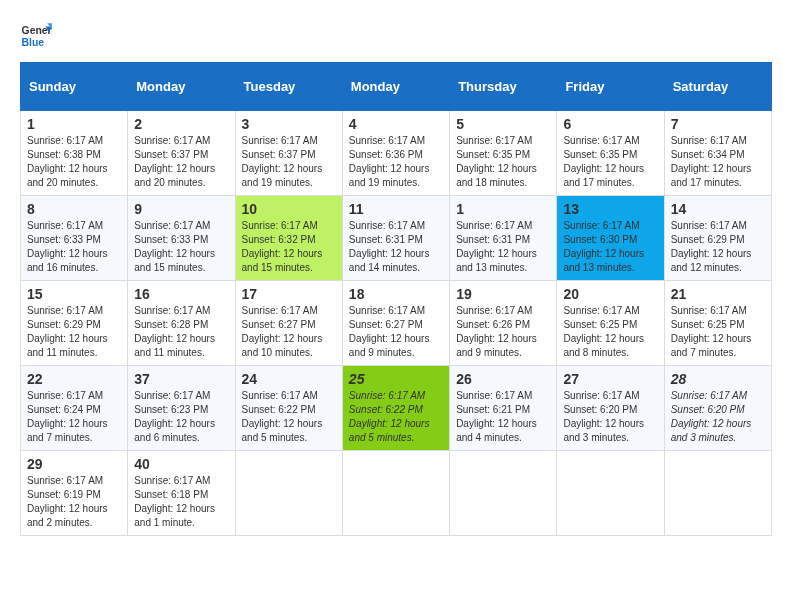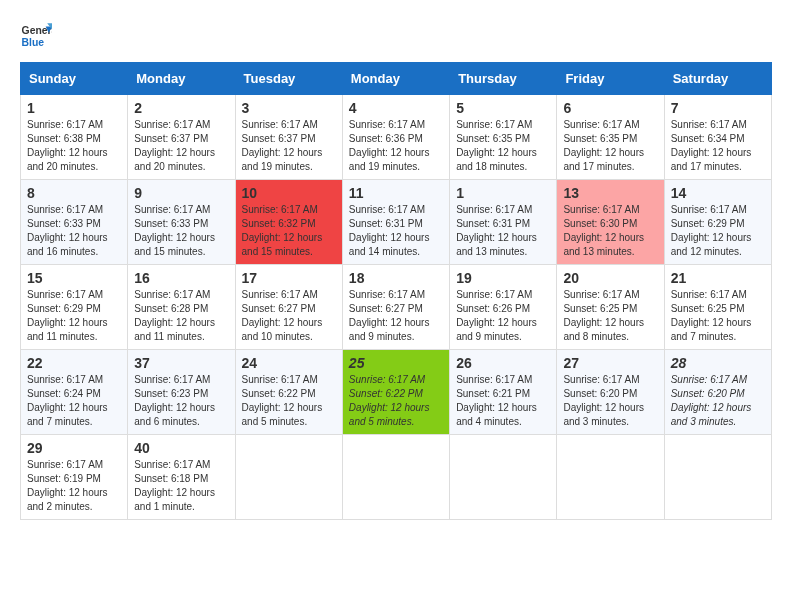--- a/index.html
+++ b/index.html
@@ -39,21 +39,21 @@
     }
     .calendar {
       width: 100%;
       border-collapse: collapse;
       font-size: 11px;
     }
     .calendar th {
       background: #1a6fc4;
       color: #fff;
       text-align: left;
-      padding: 8px 8px;
+      padding: 16px 8px;
       font-size: 13px;
       font-weight: bold;
       border: 1px solid #1a6fc4;
     }
     .calendar td {
       vertical-align: top;
       border: 1px solid #ddd;
       padding: 5px 6px;
       width: 107px;
       min-height: 80px;
@@ -168,42 +168,42 @@
 Daylight: 12 hours
 and 16 minutes.</div>
         </td>
         <td style="background: rgb(245, 248, 253);">
           <span class="day-number">9</span>
           <div class="day-info" style="white-space: pre-line;">Sunrise: 6:17 AM
 Sunset: 6:33 PM
 Daylight: 12 hours
 and 15 minutes.</div>
         </td>
-        <td style="background: #ef4444;">
+        <td style="background: #bef264;">
           <span class="day-number">10</span>
           <div class="day-info" style="white-space: pre-line;">Sunrise: 6:17 AM
 Sunset: 6:32 PM
 Daylight: 12 hours
 and 15 minutes.</div>
         </td>
         <td style="background: rgb(245, 248, 253);">
           <span class="day-number">11</span>
           <div class="day-info" style="white-space: pre-line;">Sunrise: 6:17 AM
 Sunset: 6:31 PM
 Daylight: 12 hours
 and 14 minutes.</div>
         </td>
         <td style="background: rgb(245, 248, 253);">
           <span class="day-number">1</span>
           <div class="day-info" style="white-space: pre-line;">Sunrise: 6:17 AM
 Sunset: 6:31 PM
 Daylight: 12 hours
 and 13 minutes.</div>
         </td>
-        <td style="background: #fca5a5;">
+        <td style="background: #0ea5e9;">
           <span class="day-number">13</span>
           <div class="day-info" style="white-space: pre-line;">Sunrise: 6:17 AM
 Sunset: 6:30 PM
 Daylight: 12 hours
 and 13 minutes.</div>
         </td>
         <td style="background: rgb(245, 248, 253);">
           <span class="day-number">14</span>
           <div class="day-info" style="white-space: pre-line;">Sunrise: 6:17 AM
 Sunset: 6:29 PM

